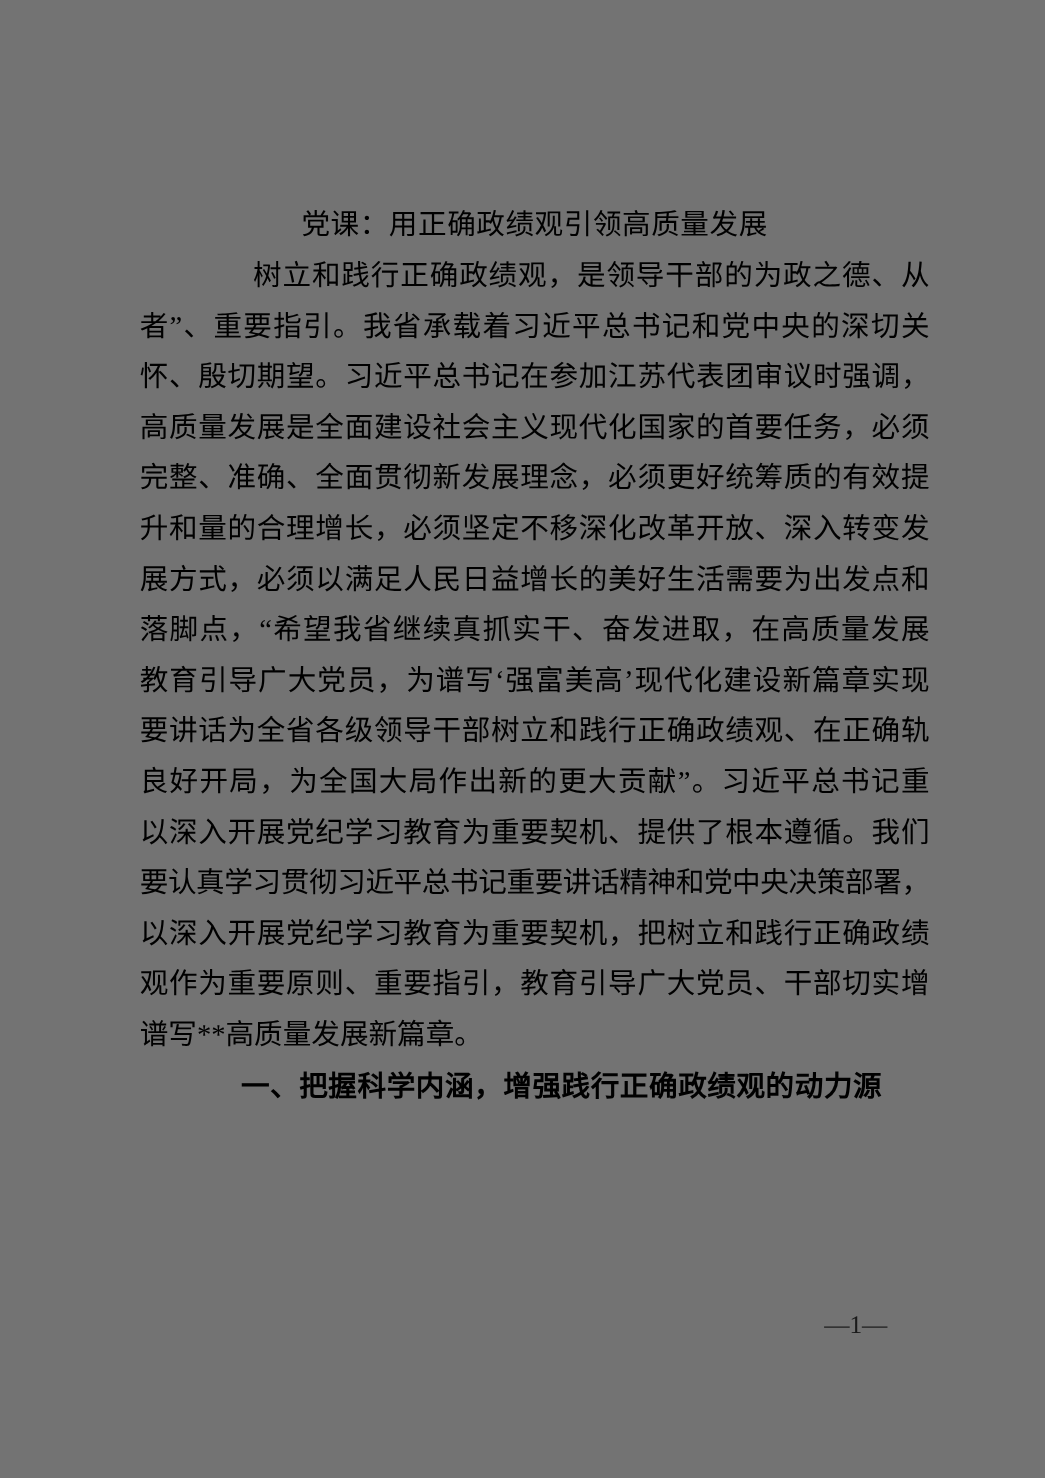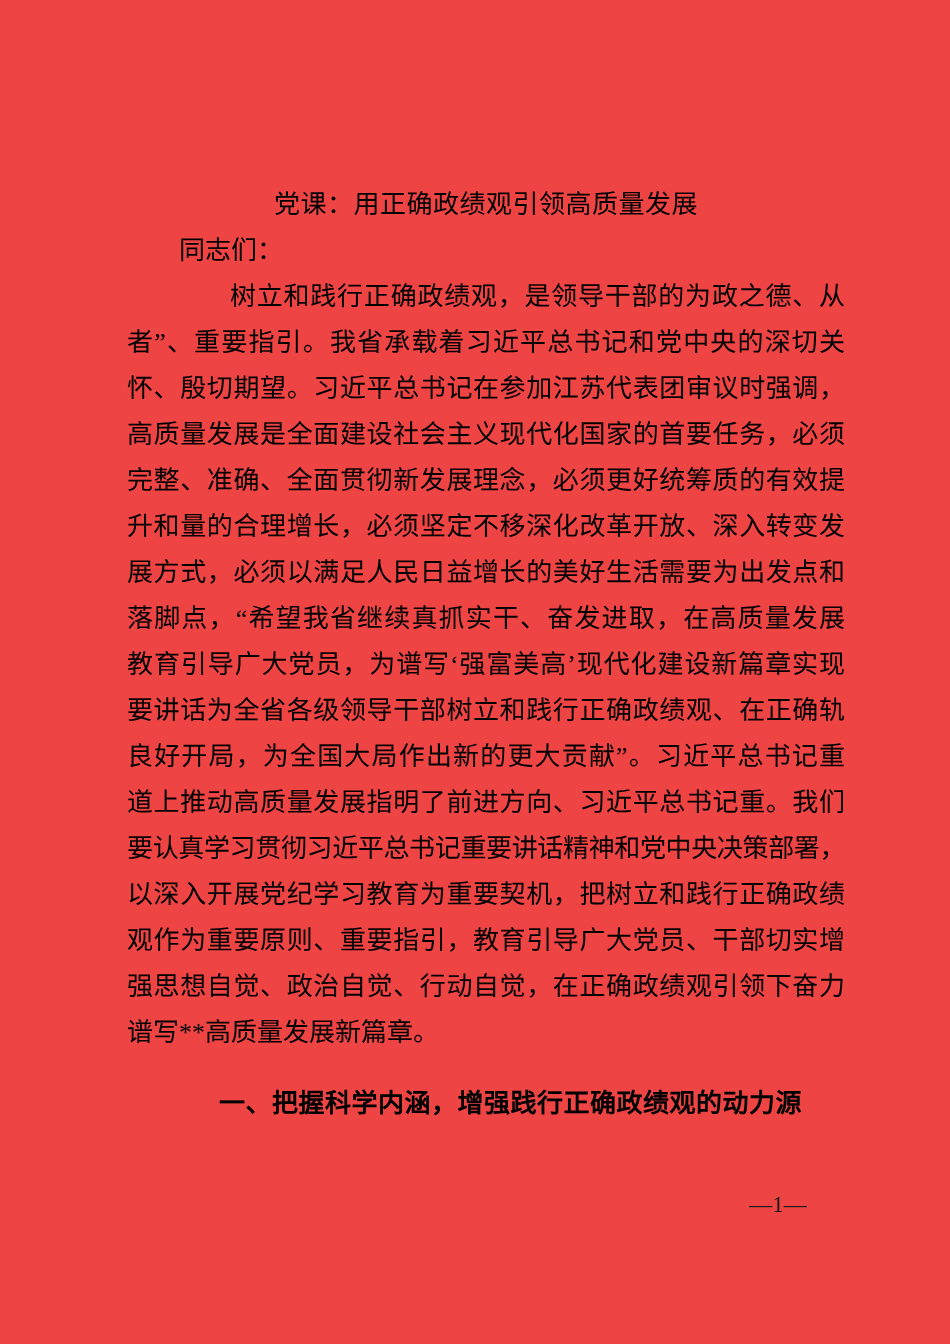--- a/index.html
+++ b/index.html
@@ -9,21 +9,21 @@
   body {
     width: 950px;
     height: 1344px;
     background: #ffffff;
     overflow: hidden;
   }
   .page {
     position: relative;
     width: 950px;
     height: 1344px;
-    background: #ef4444;
+    background: #737373;
     color: #000000;
     font-family: "Liberation Serif", "DejaVu Serif", serif;
   }
   .content {
     position: absolute;
     left: 127px;
     top: 182px;
     width: 718px;
   }
   .doc-title {
@@ -61,21 +61,20 @@
   }
   .section-heading {
     font-family: "Liberation Sans", "DejaVu Sans", sans-serif;
     font-weight: 700;
     font-size: 26px;
     line-height: 46px;
     height: 46px;
     padding-left: 92px;
     letter-spacing: 0.5px;
     white-space: nowrap;
-    margin-top: 24px;
   }
   .page-number {
     position: absolute;
     top: 1192px;
     left: 740px;
     width: 76px;
     font-size: 23px;
     line-height: 26px;
     text-align: center;
     letter-spacing: 0px;
@@ -84,39 +83,37 @@
   }
 </style>
 </head>
 <body>
 
 <div class="page">
   <div class="content">
 
     <div class="doc-title">党课：用正确政绩观引领高质量发展</div>
 
-    <div class="salutation">同志们：</div>
 
     <div>
       <div class="body-line indent-first">树立和践行正确政绩观，是领导干部的为政之德、从</div>
       <div class="body-line">者”、重要指引。我省承载着习近平总书记和党中央的深切关</div>
       <div class="body-line">怀、殷切期望。习近平总书记在参加江苏代表团审议时强调，</div>
       <div class="body-line">高质量发展是全面建设社会主义现代化国家的首要任务，必须</div>
       <div class="body-line">完整、准确、全面贯彻新发展理念，必须更好统筹质的有效提</div>
       <div class="body-line">升和量的合理增长，必须坚定不移深化改革开放、深入转变发</div>
       <div class="body-line">展方式，必须以满足人民日益增长的美好生活需要为出发点和</div>
       <div class="body-line">落脚点，“希望我省继续真抓实干、奋发进取，在高质量发展</div>
       <div class="body-line">教育引导广大党员，为谱写‘强富美高’现代化建设新篇章实现</div>
       <div class="body-line">要讲话为全省各级领导干部树立和践行正确政绩观、在正确轨</div>
       <div class="body-line">良好开局，为全国大局作出新的更大贡献”。习近平总书记重</div>
-      <div class="body-line">道上推动高质量发展指明了前进方向、习近平总书记重。我们</div>
+      <div class="body-line">以深入开展党纪学习教育为重要契机、提供了根本遵循。我们</div>
       <div class="body-line tight">要认真学习贯彻习近平总书记重要讲话精神和党中央决策部署，</div>
       <div class="body-line">以深入开展党纪学习教育为重要契机，把树立和践行正确政绩</div>
       <div class="body-line">观作为重要原则、重要指引，教育引导广大党员、干部切实增</div>
-      <div class="body-line">强思想自觉、政治自觉、行动自觉，在正确政绩观引领下奋力</div>
       <div class="body-line last">谱写**高质量发展新篇章。</div>
     </div>
 
     <div class="section-heading">一、把握科学内涵，增强践行正确政绩观的动力源</div>
 
   </div>
 
   <div class="page-number">—1—</div>
 </div>
 

